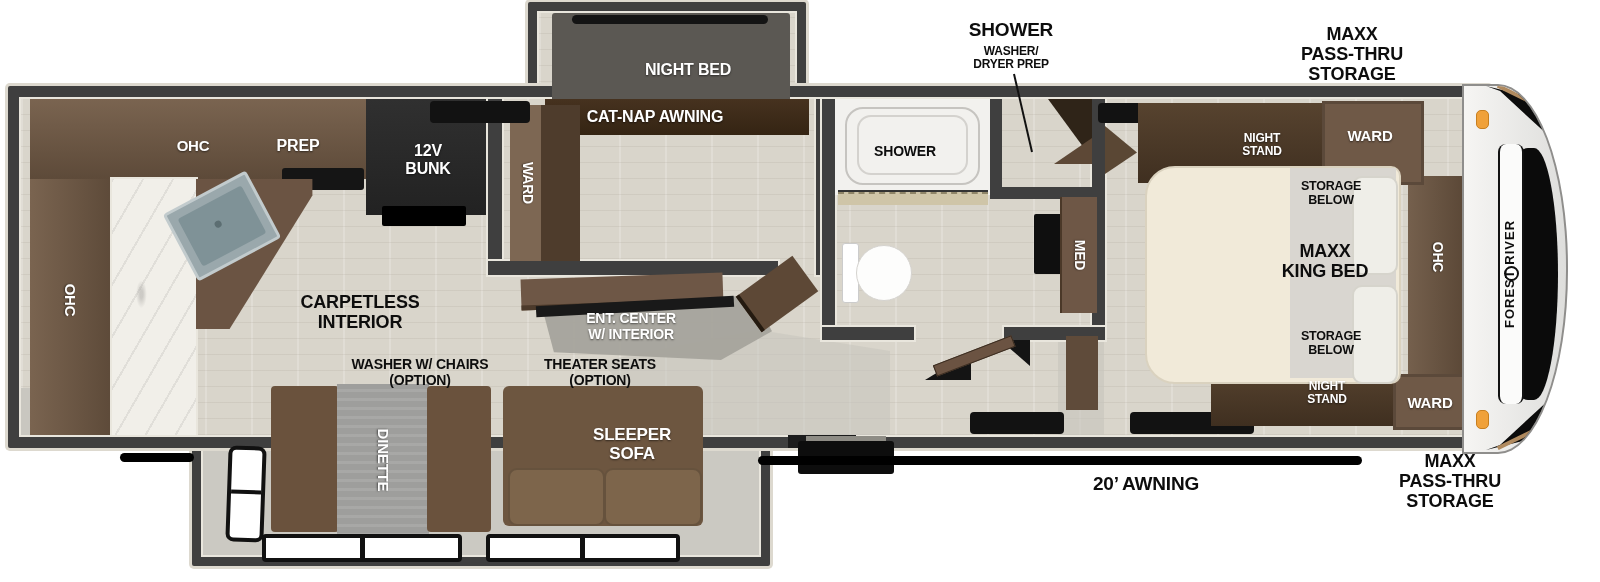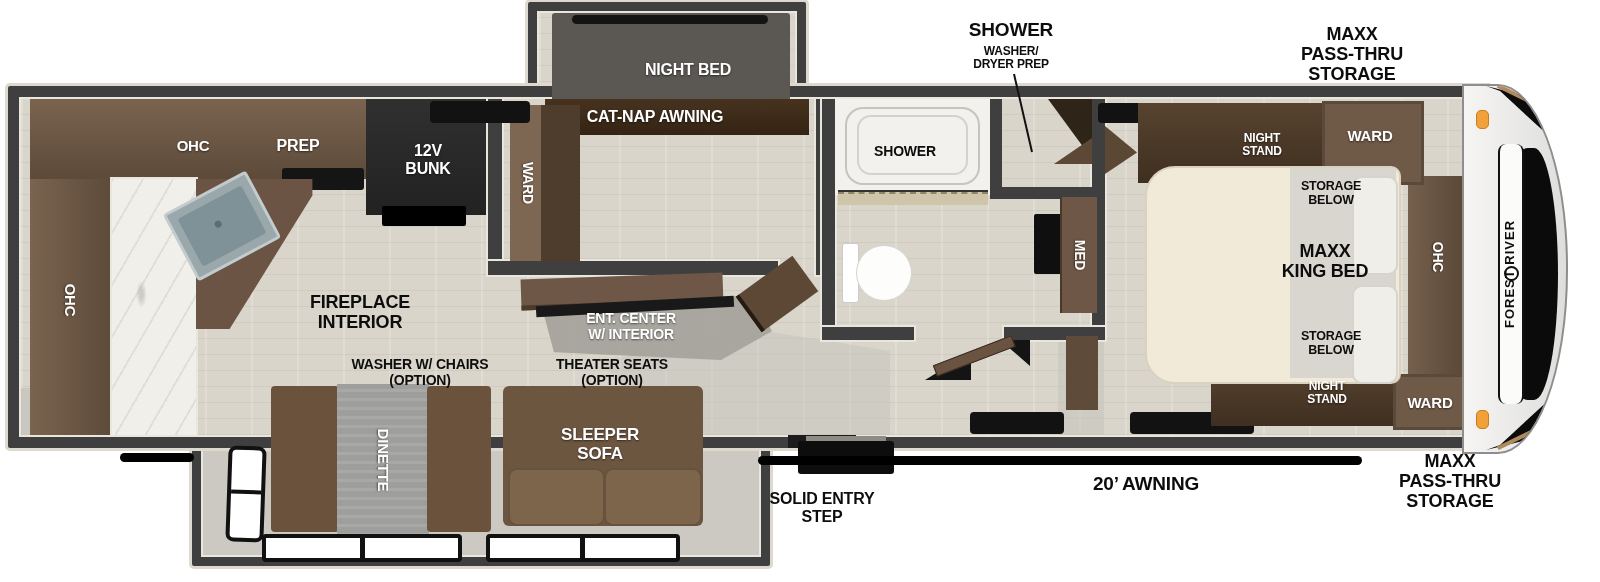--- a/index.html
+++ b/index.html
@@ -156,43 +156,41 @@
   <div class="lbl blk" style="left:1011px;top:30px;font-size:19px;">SHOWER</div>
   <div class="lbl blk" style="left:1011px;top:58px;font-size:12px;">WASHER/
 DRYER PREP</div>
   <div class="lbl blk" style="left:1352px;top:54px;font-size:18px;">MAXX
 PASS-THRU
 STORAGE</div>
   <div class="lbl blk" style="left:1450px;top:481px;font-size:18px;">MAXX
 PASS-THRU
 STORAGE</div>
   <div class="lbl blk" style="left:1146px;top:484px;font-size:19px;">20’ AWNING</div>
-  <div class="lbl blk" style="left:822px;top:508px;font-size:16px;">SOLID ENTRY
-STEP</div>
 
   <div class="lbl wht" style="left:193px;top:146px;font-size:15px;">OHC</div>
   <div class="lbl wht" style="left:298px;top:146px;font-size:16px;">PREP</div>
   <div class="lbl wht" style="left:428px;top:160px;font-size:16px;">12V
 BUNK</div>
   <div class="lbl wht v90" style="left:70px;top:300px;font-size:15px;">OHC</div>
 
   <div class="lbl wht" style="left:688px;top:70px;font-size:16px;">NIGHT BED</div>
   <div class="lbl wht" style="left:655px;top:117px;font-size:16px;">CAT-NAP AWNING</div>
   <div class="lbl wht v90" style="left:527px;top:183px;font-size:14px;">WARD</div>
 
-  <div class="lbl blk" style="left:360px;top:312px;font-size:18px;">FIREPLACE
+  <div class="lbl blk" style="left:360px;top:312px;font-size:18px;">CARPETLESS
 INTERIOR</div>
   <div class="lbl wht" style="left:631px;top:327px;font-size:14px;">ENT. CENTER
 W/ INTERIOR</div>
   <div class="lbl blk" style="left:420px;top:373px;font-size:14px;">WASHER W/ CHAIRS
 (OPTION)</div>
-  <div class="lbl blk" style="left:600px;top:373px;font-size:14px;margin-left:12px;">THEATER SEATS
+  <div class="lbl blk" style="left:600px;top:373px;font-size:14px;">THEATER SEATS
 (OPTION)</div>
   <div class="lbl wht v90" style="left:383px;top:460px;font-size:15px;">DINETTE</div>
-  <div class="lbl wht" style="left:600px;top:444px;font-size:17px;">SLEEPER
+  <div class="lbl wht" style="left:632px;top:444px;font-size:17px;">SLEEPER
 SOFA</div>
 
   <div class="lbl blk" style="left:905px;top:152px;font-size:14px;">SHOWER</div>
   <div class="lbl wht v90" style="left:1079px;top:255px;font-size:14px;">MED</div>
 
   <div class="lbl wht" style="left:1262px;top:145px;font-size:12px;">NIGHT
 STAND</div>
   <div class="lbl wht" style="left:1370px;top:136px;font-size:15px;">WARD</div>
   <div class="lbl blk" style="left:1331px;top:193px;font-size:12.5px;">STORAGE
 BELOW</div>

